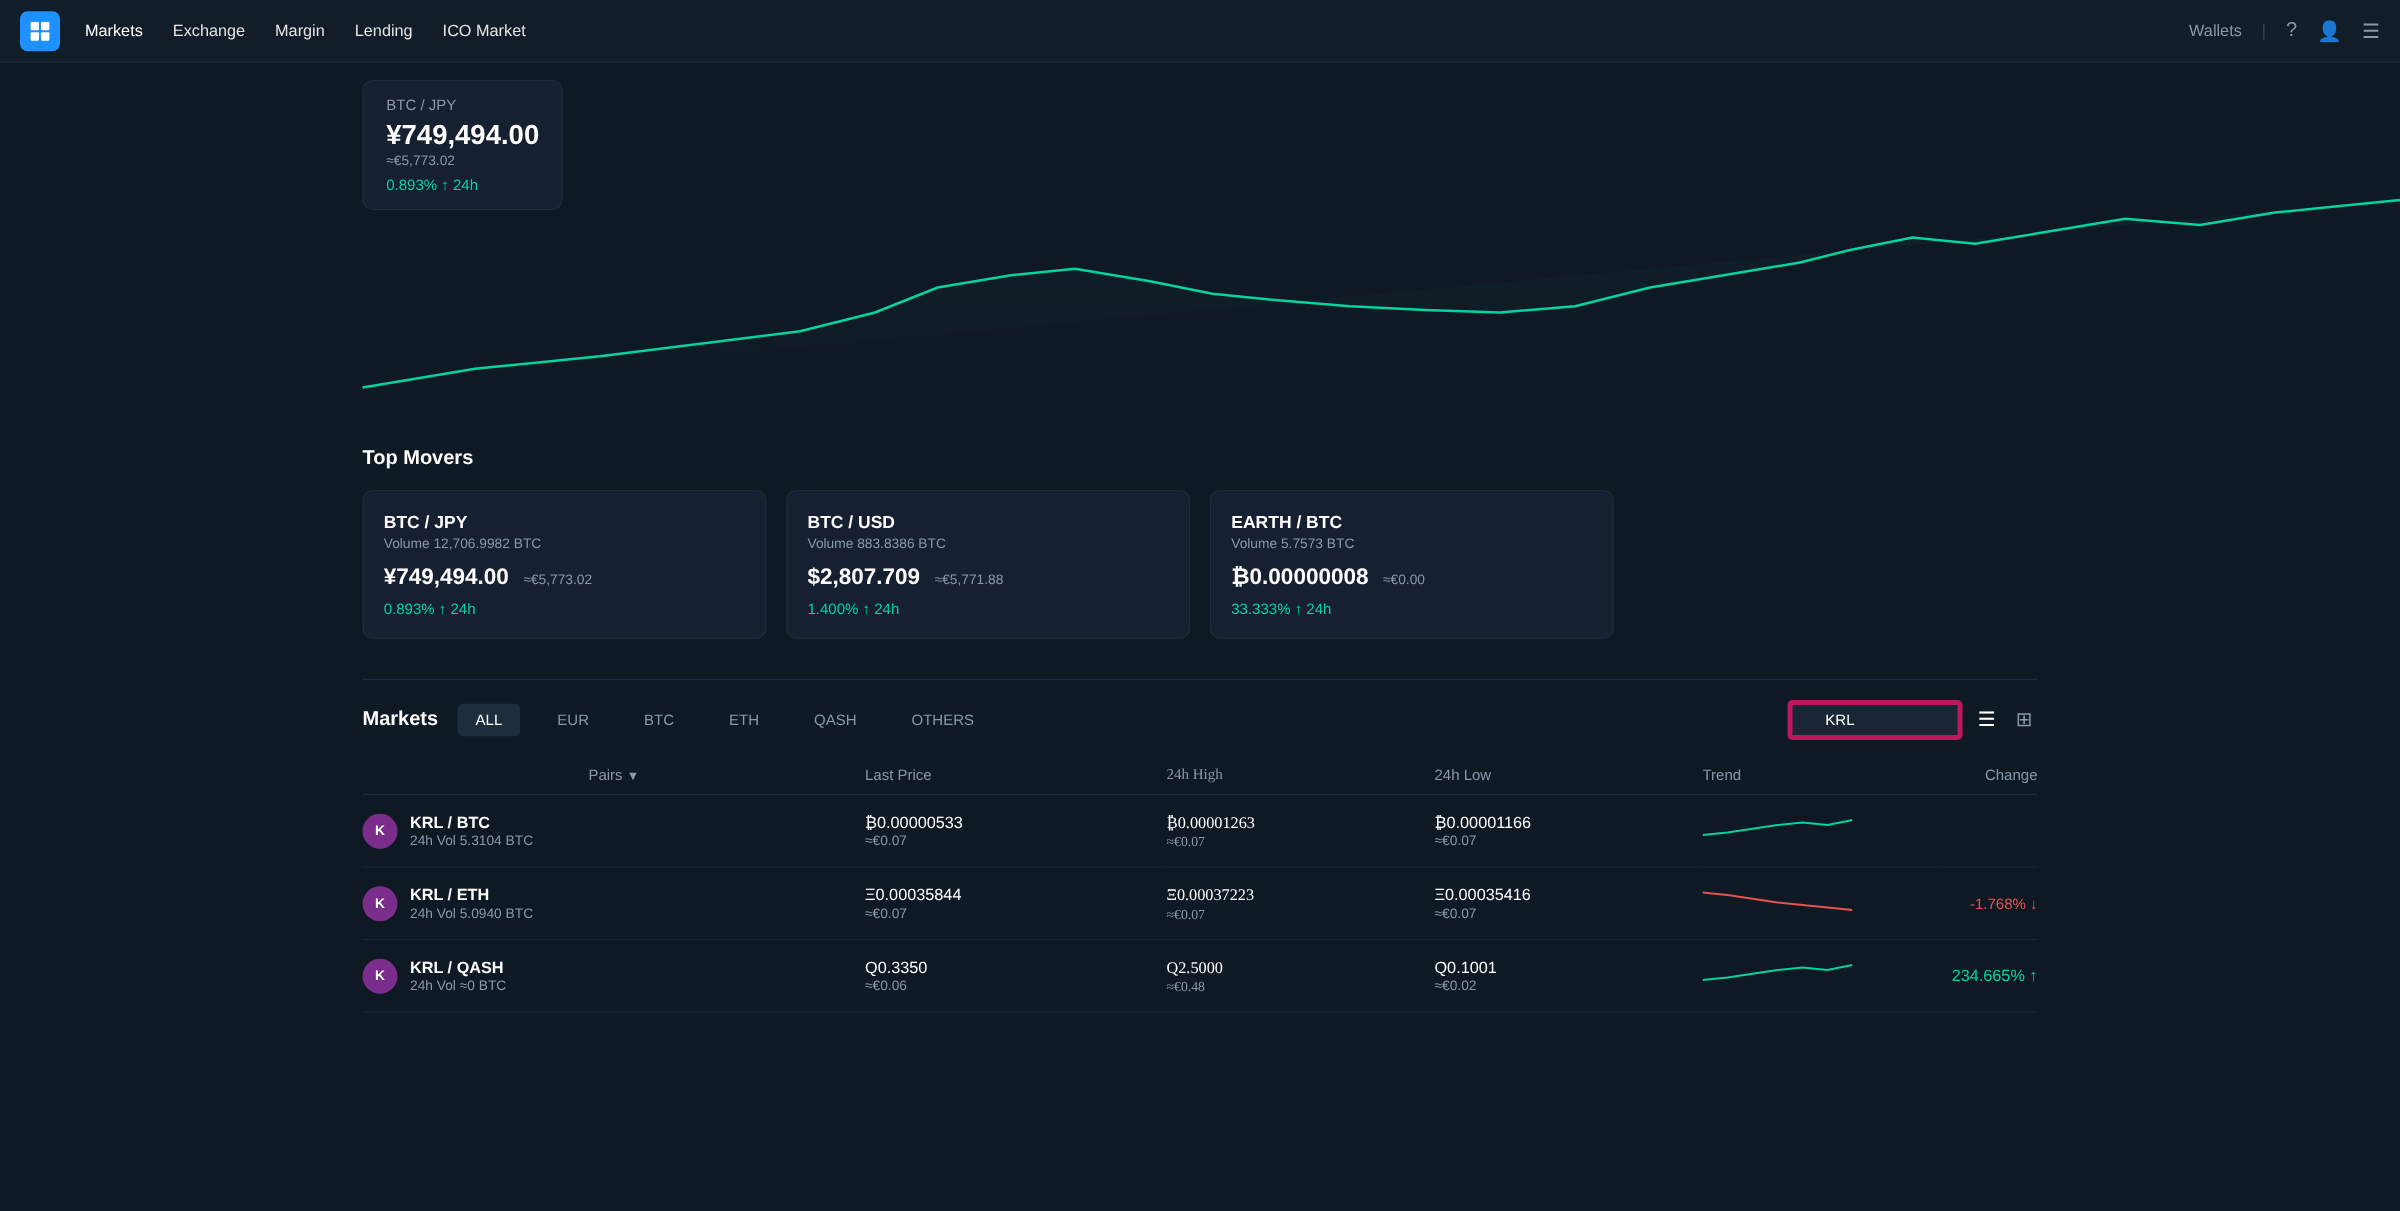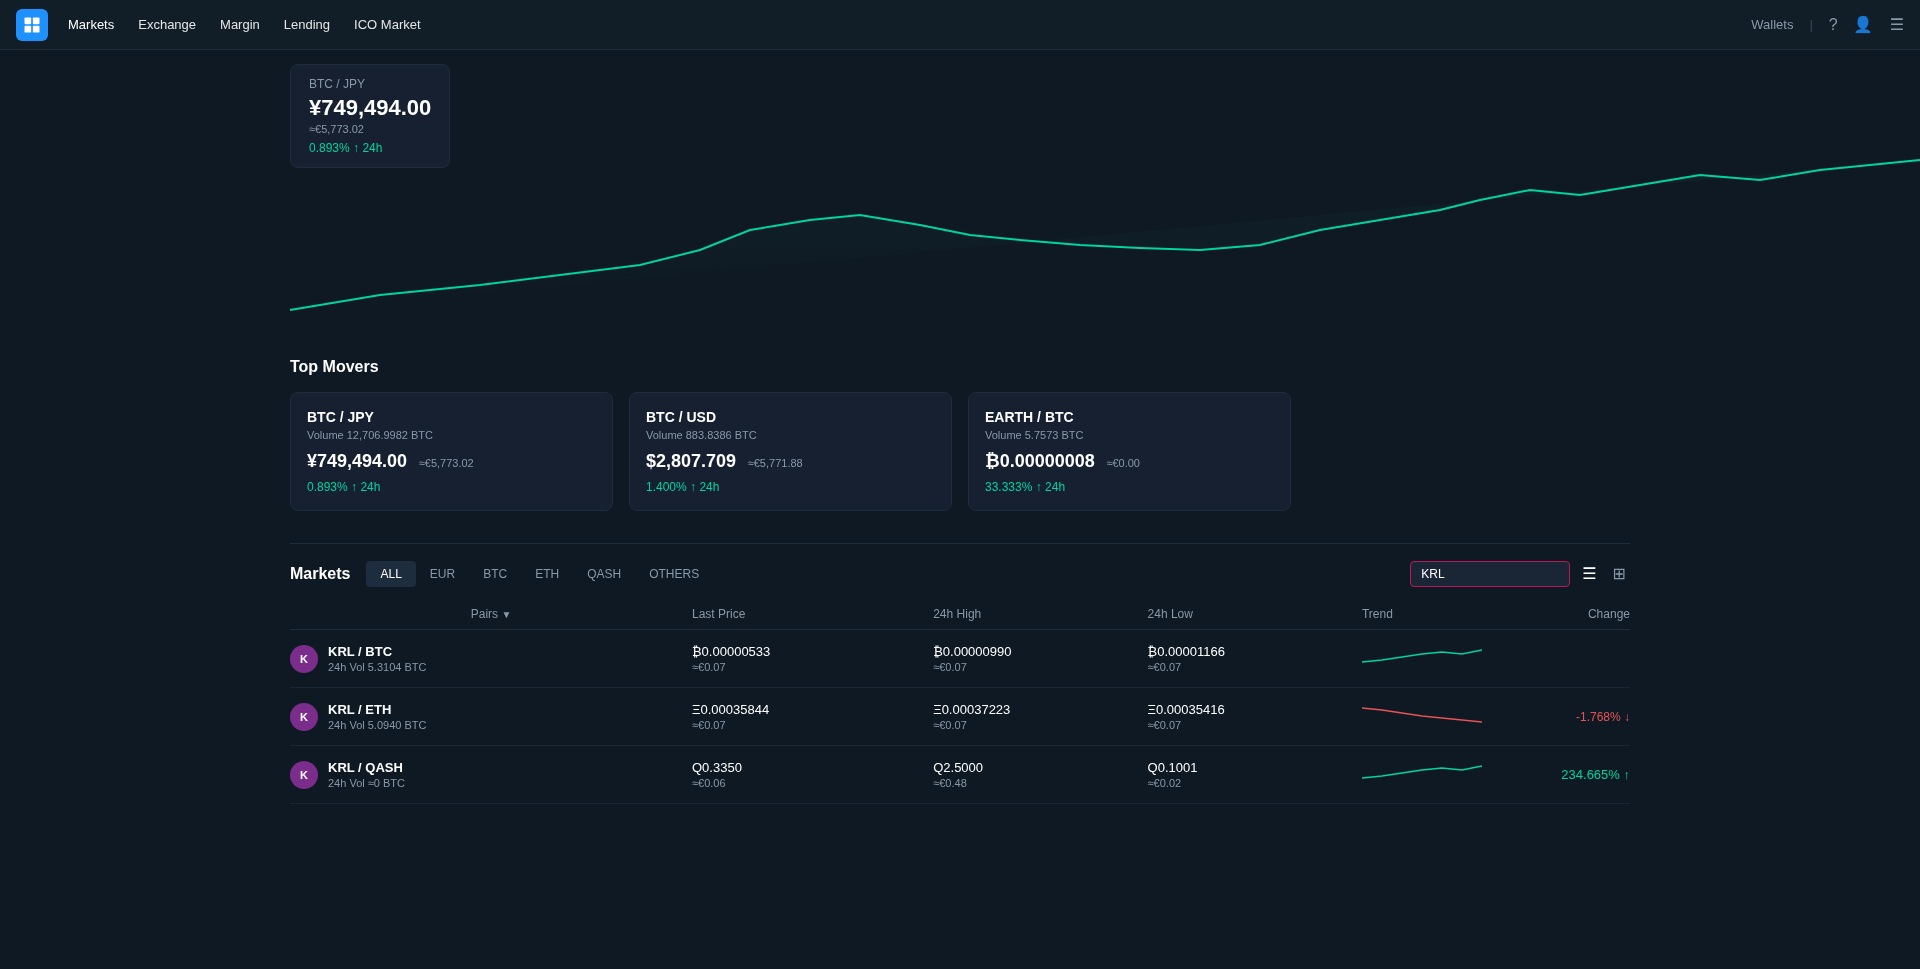--- a/index.html
+++ b/index.html
@@ -116,41 +116,41 @@
     .mover-change { font-size: 12px; color: #00d4a0; margin-top: 8px; }
 
     
     .markets-header {
       display: flex;
       align-items: center;
       gap: 0;
       margin-bottom: 0;
     }
     .markets-title { font-size: 16px; font-weight: 600; margin-right: 16px; }
-    .markets-tabs { display: flex; gap: 0; margin-right: auto; }
+    .markets-tabs { display: flex; gap: 16px; margin-right: auto; }
     .markets-tab {
       padding: 6px 14px;
       font-size: 12px;
       color: #8899aa;
       cursor: pointer;
       border-radius: 4px;
     }
     .markets-tab.active {
       background: #1e2d3d;
       color: #ffffff;
     }
     .markets-controls { display: flex; align-items: center; gap: 8px; }
     .search-input {
       background: #1a2635;
-      border: 1px solid #be185d;
+      border: 4px solid #be185d;
       border-radius: 4px;
-      padding: 5px 10px;
+      padding: 5px 26px;
       color: #ffffff;
       font-size: 12px;
-      width: 160px;
+      width: 140px;
       outline: none;
     }
     .view-btn {
       background: none;
       border: none;
       color: #8899aa;
       cursor: pointer;
       font-size: 16px;
       padding: 4px;
     }
@@ -172,21 +172,21 @@
     }
     .market-table th:not(:first-child) { text-align: left; }
     .market-table th:last-child { text-align: right; }
     .market-table td {
       padding: 12px 0;
       border-bottom: 1px solid #1a2535;
       vertical-align: middle;
     }
     .col-pair { width: 30%; }
     .col-price { width: 18%; }
-    .col-high { width: 16%; }
+    .col-high { width: 16%; font-family: Liberation Serif, serif; }
     .col-low { width: 16%; }
     .col-trend { width: 14%; }
     .col-change { width: 6%; text-align: right; }
 
     .pair-cell { display: flex; align-items: center; gap: 10px; }
     .pair-icon {
       width: 28px;
       height: 28px;
       border-radius: 50%;
       background: #7b2d8b;
@@ -355,21 +355,21 @@
           <div class="pair-name">KRL / BTC</div>
           <div class="pair-vol">24h Vol 5.3104 BTC</div>
         </div>
       </div>
     </td>
     <td class="col-price">
       <div class="price-main">₿0.00000533</div>
       <div class="price-sub">≈€0.07</div>
     </td>
     <td class="col-high">
-      <div class="price-main">₿0.00000990</div>
+      <div class="price-main">₿0.00001263</div>
       <div class="price-sub">≈€0.07</div>
     </td>
     <td class="col-low">
       <div class="price-main">₿0.00001166</div>
       <div class="price-sub">≈€0.07</div>
     </td>
     <td class="col-trend">
       <svg class="mini-chart" viewBox="0 0 120 30" preserveAspectRatio="none">
               <path d="M0,20 L20,18 L40,15 L60,12 L80,10 L100,12 L120,8" fill="none" stroke="#00d4a0" stroke-width="1.5"></path>
             </svg>

